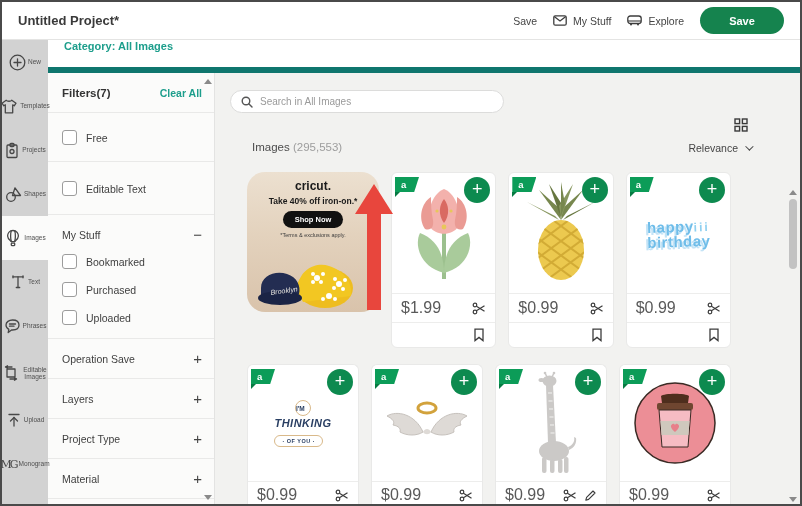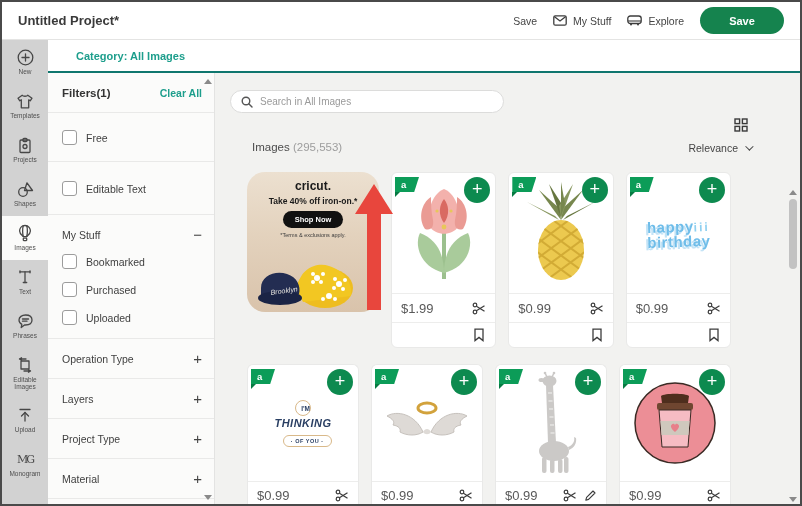--- a/index.html
+++ b/index.html
@@ -12,32 +12,32 @@
         border-bottom:1px solid #e4e4e3; display:flex; align-items:center; padding:0 16px; z-index:5; }
   .tb-title { font-size:13px; font-weight:700; color:#3a3a3a; margin-right:auto;text-align:center; }
   .tb-actions { display:flex; align-items:center; gap:16px; }
   .tb-link { display:flex; align-items:center; gap:6px; font-size:10.5px; color:#444; cursor:pointer; }
   .make-btn { background:#15834e; color:#fff; font-size:11px; font-weight:700;
               border:none; border-radius:14px; width:84px; height:27px; cursor:pointer; }
 
   
   .rail { position:absolute; left:0; top:38px; bottom:0; width:46px; background:#d2d2d2; z-index:4;
           display:flex; flex-direction:column; }
-  .rit { display:flex; flex-direction:column; align-items:center; justify-content:center;
+  .rit { display:flex; flex-direction:row; align-items:center; justify-content:center;
          gap:2px; height:44px; cursor:pointer; }
   .rit.tall { height:50px; }
   .rit.active { background:#fbfbfa; }
   .rlb { font-size:6.5px; color:#4f4f4f; text-align:center; line-height:1.15; }
   .ric { display:flex; align-items:center; justify-content:center; height:18px; }
   .ric svg { stroke:#474747; fill:none; stroke-width:1.3; stroke-linecap:round; stroke-linejoin:round; }
   .mono-g { font-family:"DejaVu Serif", serif; font-size:11px; color:#474747; letter-spacing:-2px; }
 
   
   .cat { position:absolute; left:46px; top:38px; right:0; height:33px; background:#fff;
-         border-bottom:2px solid #0f766e; display:flex; align-items:center; padding-left:28px; z-index:3; }
+         border-bottom:6px solid #0f766e; display:flex; padding-left:16px; z-index:3; }
   .cat-link { font-size:11px; font-weight:700; color:#1d9e8c; cursor:pointer; }
 
   
   .fil { position:absolute; left:46px; top:71px; width:167px; bottom:0; background:#fbfbfa;
          border-right:1px solid #e3e3e2; z-index:2; }
   .f-sec { border-bottom:1px solid #e9e9e8; padding:14px 12px 13px 14px; }
   .f-head { display:flex; justify-content:space-between; align-items:center; }
   .f-title { font-size:11.5px; font-weight:700; color:#333; }
   .f-clear { font-size:10.5px; font-weight:700; color:#1d9e8c; cursor:pointer; }
   .chk-row { display:flex; align-items:center; gap:9px; cursor:pointer; }
@@ -80,21 +80,21 @@
   .grid { position:absolute; left:32px; top:99px; width:484px; }
   .row { display:flex; gap:12px; margin-bottom:16px; }
   .card { position:relative; width:112px; background:#fff; border:1px solid #e9e9e8; border-radius:6px; cursor:pointer; }
   .card.r1 { height:176px; }
   .card.r2 { height:142px; border-bottom:none; border-radius:6px 6px 0 0; }
   .art { height:120px; display:flex; align-items:center; justify-content:center; overflow:hidden; }
   .card.r2 .art { height:116px; }
   .price-row { height:29px; border-top:1px solid #ededec; display:flex; align-items:center;
                justify-content:space-between; padding:0 9px; }
   .card.r2 .price-row { height:27px; }
-  .price { font-size:13px; color:#595959; }
+  .price { font-size:16px; color:#595959; }
   .pr-ics { display:flex; align-items:center; gap:7px; line-height:0; }
   .bm-row { height:24px; border-top:1px solid #ededec; display:flex; align-items:center;
             justify-content:flex-end; padding:0 10px; line-height:0; }
   .badge { position:absolute; left:3px; top:4px; width:24px; height:15px; background:#0c9c58;
            clip-path:polygon(0 0,100% 0,80% 100%,0 100%); color:#fff; font-size:9.5px; font-weight:700;
            display:flex; align-items:center; padding-left:6px; z-index:2; }
   .badge-fold { position:absolute; left:3px; top:19px; width:0; height:0;
                 border-right:5px solid transparent; border-top:5px solid #067a42; z-index:2; }
   .plus-btn { position:absolute; right:5px; top:4px; width:26px; height:26px; border-radius:50%;
               background:#0d8a4f; color:#fff; font-size:18px; font-weight:400; border:none;
@@ -110,21 +110,21 @@
   .promo-cta { display:inline-block; background:#111; color:#fff; font-size:7.5px; font-weight:700;
                border-radius:9px; padding:4px 12px; margin-top:5px; cursor:pointer; }
   .promo-terms { font-size:5.5px; color:#3c3c3c; margin-top:4px; }
   .promo-art { position:absolute; left:0; bottom:0; width:112px; height:62px; }
 
   
   .hb-art { text-align:center; transform:rotate(-2deg); }
   .hb-w { font-size:15px; font-weight:800; color:#6fbde9; line-height:0.85; letter-spacing:0.5px;
           text-shadow:-2px 2px 0 #c3e3f6; }
   .hb-candles { font-size:12px; font-weight:700; color:#8fd0f0; letter-spacing:2px; }
-  .tk-art { text-align:right; color:#2a3f63; }
+  .tk-art { text-align:left; color:#2a3f63; }
   .tk-1 { font-size:6.5px; font-weight:800; border:1px solid #d9b98a; border-radius:50%;
           width:16px; height:16px; line-height:15px; margin:0 auto 1px; }
   .tk-2 { font-size:11px; font-weight:800; letter-spacing:0.5px; font-style:italic; }
   .tk-3 { display:inline-block; font-size:5.5px; font-weight:800; border:1px solid #d9b98a;
           border-radius:8px; padding:2px 7px; margin-top:3px; letter-spacing:0.5px; }
 
   .icon-sw { line-height:0; }
 
   
   .red-arrow { position:absolute; left:353px; top:182px; z-index:9; pointer-events:none; }
@@ -261,21 +261,21 @@
       <span class="rlb">Monogram</span>
     </div>
   </div>
 
   <div class="cat">
     <span class="cat-link">Category: All Images</span>
   </div>
 
   <div class="fil">
     <div class="f-sec f-head">
-      <span class="f-title">Filters(1)</span>
+      <span class="f-title">Filters(7)</span>
       <span class="f-clear">Clear All</span>
     </div>
     <div class="f-sec pad-free">
       <div class="chk-row">
         <span class="chk"></span>
         <span class="chk-lb">Free</span>
       </div>
     </div>
     <div class="f-sec pad-edit">
       <div class="chk-row">
@@ -297,21 +297,21 @@
           <span class="chk"></span>
           <span class="chk-lb">Purchased</span>
         </div>
         <div class="chk-row">
           <span class="chk"></span>
           <span class="chk-lb">Uploaded</span>
         </div>
       </div>
     </div>
     <div class="f-sec f-head">
-      <span class="f-sec-lb">Operation Type</span>
+      <span class="f-sec-lb">Operation Save</span>
       <span class="f-pm">+</span>
     </div>
     <div class="f-sec f-head">
       <span class="f-sec-lb">Layers</span>
       <span class="f-pm">+</span>
     </div>
     <div class="f-sec f-head">
       <span class="f-sec-lb">Project Type</span>
       <span class="f-pm">+</span>
     </div>

